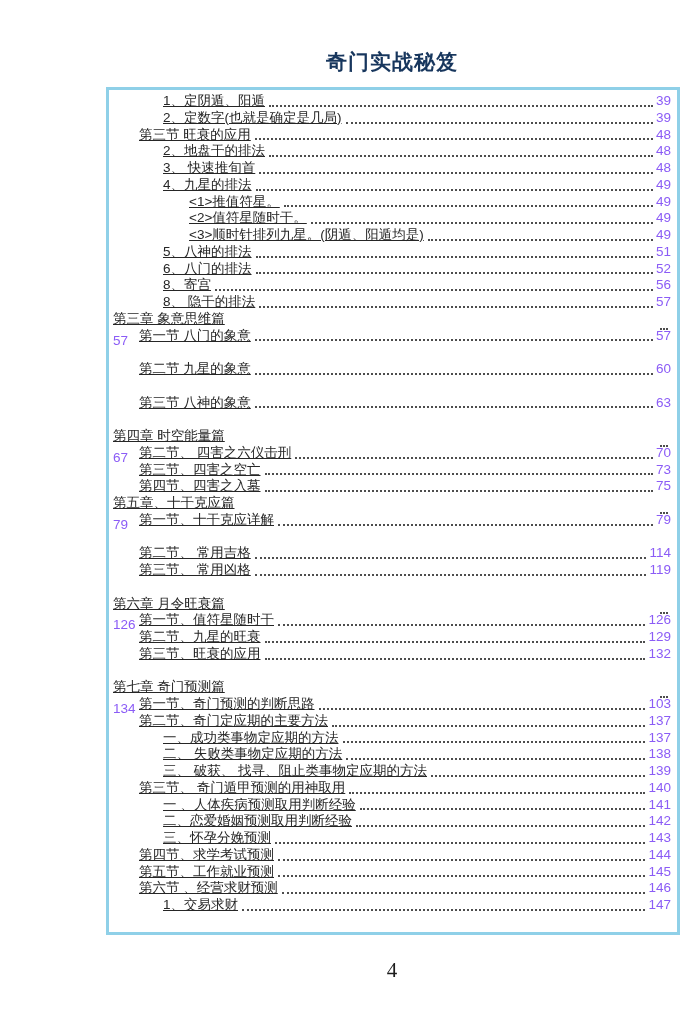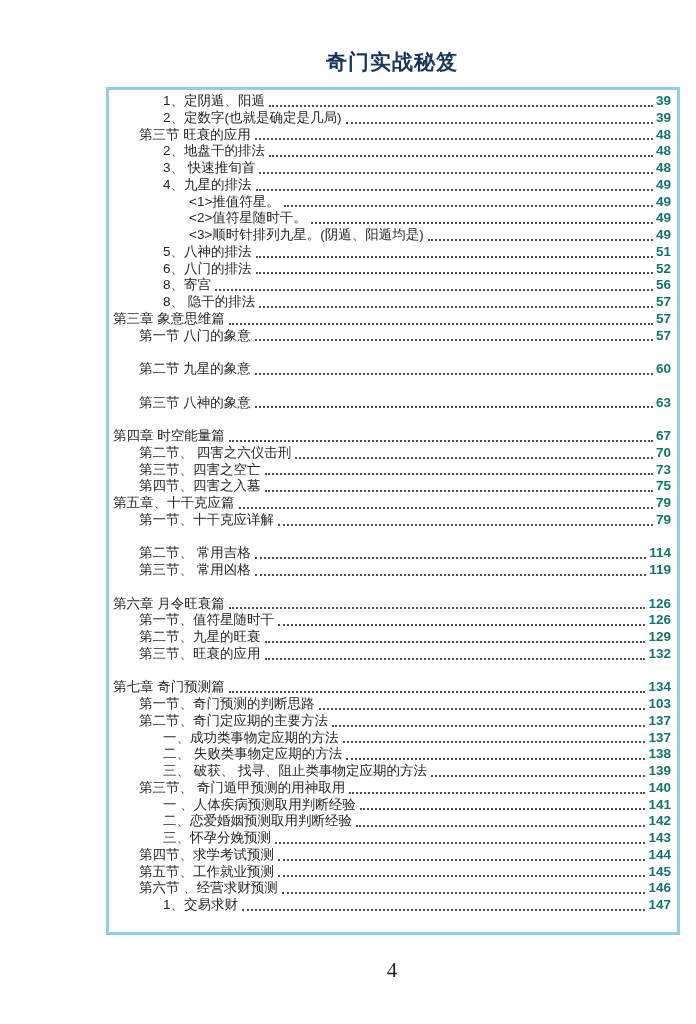--- a/index.html
+++ b/index.html
@@ -40,39 +40,40 @@
   }
   .toc-row {
     display: flex;
     align-items: baseline;
     height: 16.76px;
     font-size: 13.5px;
     line-height: 16.76px;
     white-space: nowrap;
   }
   .toc-row.spacer { height: 16.76px; }
-  .toc-row.level-0 { padding-left: 0px; }
+  .toc-row.level-0 { padding-left: 0px; flex-direction: column; }
   .toc-row.level-1 { padding-left: 26px; }
   .toc-row.level-2 { padding-left: 50px; }
   .toc-row.level-3 { padding-left: 76px; }
   .toc-label {
     flex: 0 0 auto;
     color: #262626;
+    text-decoration: underline;
   }
   .toc-leader {
     flex: 1 1 auto;
     min-width: 8px;
     border-bottom: 2px dotted #4d4d4d;
     margin: 0 3px 3px 4px;
     align-self: flex-end;
   }
   .toc-page {
     flex: 0 0 auto;
-    font-weight: bold;
-    color: #0f766e;
+    font-weight: normal;
+    color: #8b5cf6;
   }
   .footer-page-number {
     position: absolute;
     left: 0;
     top: 958px;
     width: 100%;
     text-align: center;
     font-family: "Liberation Serif", "DejaVu Serif", serif;
     font-size: 21px;
     color: #1c1c1c;

